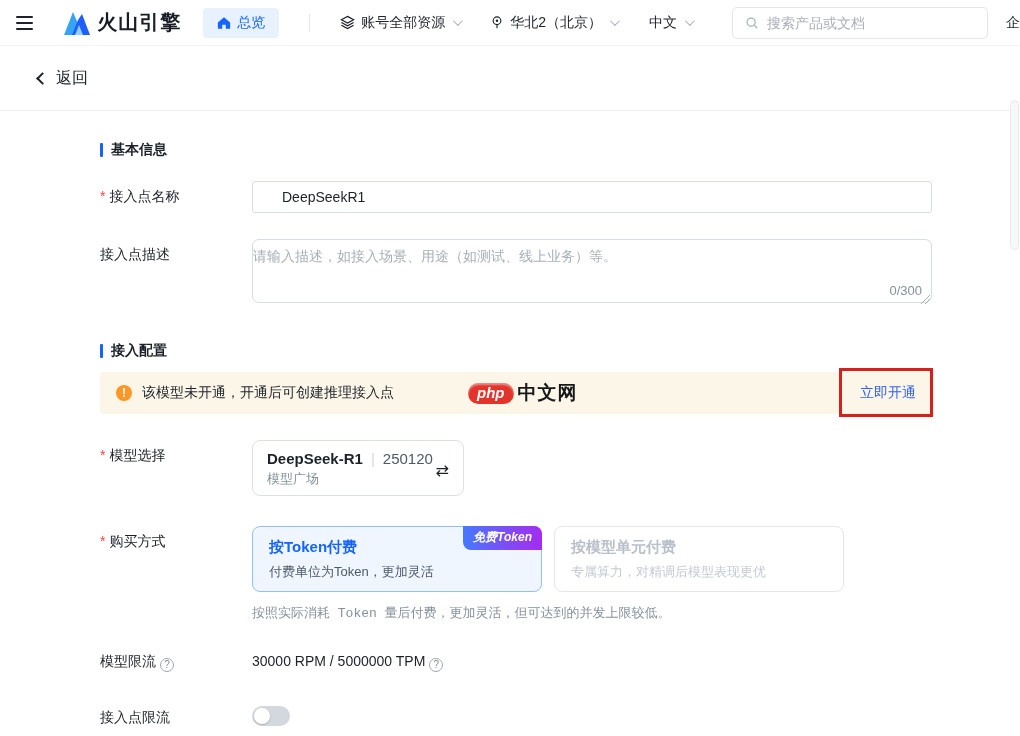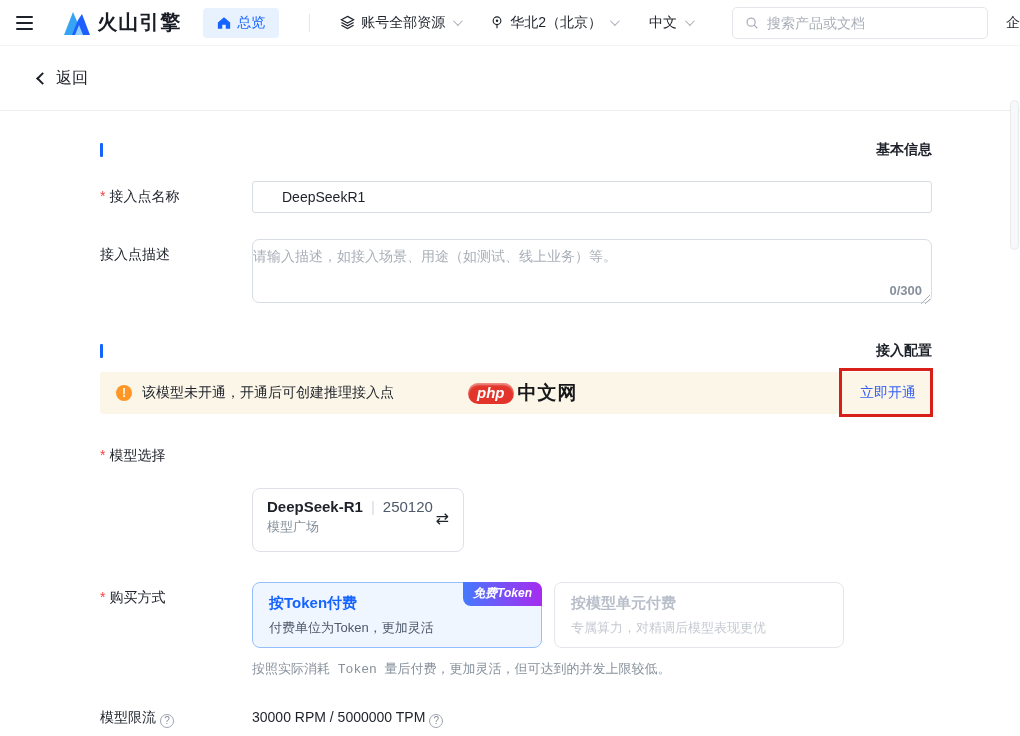--- a/index.html
+++ b/index.html
@@ -32,58 +32,58 @@
   
   .back-bar { height:65px; display:flex; align-items:center; padding-left:38px;
     border-bottom:1px solid #eceef1; background:#fff; }
   .back-link { display:flex; align-items:center; gap:9px; font-size:16px; color:#1d2129; cursor:pointer; }
   .back-chev { width:9px; height:9px; border-left:2px solid #1d2129; border-bottom:2px solid #1d2129;
     transform:rotate(45deg); display:inline-block; }
 
   
   .content { padding:30px 88px 0 100px; }
   .section-title { display:flex; align-items:center; gap:8px; font-weight:bold; font-size:14px;
-    color:#1d2129; margin-bottom:22px;justify-content:space-between; }
+    color:#1d2129; margin-bottom:22px; }
   .section-bar { width:3px; height:14px; background:#1664ff; border-radius:1px; }
 
   .form-row { display:flex; margin-bottom:26px; }
   .row-label { width:152px; flex:none; padding-top:7px; color:#1d2129; font-size:14px; }
   .req { color:#f53f3f; margin-right:4px; }
   .row-control { flex:1; }
 
   .text-input { width:680px; height:32px; border:1px solid #d8dce3; border-radius:3px;
     padding:0 29px; font-size:14px; color:#1d2129; font-family:inherit; outline:none; background:#fff; }
 
   .textarea-wrap { position:relative; width:680px; }
   .desc-area { width:680px; height:64px; border:1px solid #d8dce3; border-radius:7px;
     padding:8px 0 18px; font-size:14px; font-family:inherit; color:#1d2129; resize:none; outline:none; }
   .desc-area::placeholder { color:#a9aeb8; }
-  .char-counter { position:absolute; right:10px; bottom:8px; color:#86909c; font-size:13px;font-weight:bold; }
+  .char-counter { position:absolute; right:10px; bottom:8px; color:#86909c; font-size:13px; }
   .resize-grip { position:absolute; right:2px; bottom:2px; width:9px; height:9px;
     background:linear-gradient(135deg, transparent 0 45%, #aab0ba 45% 52%, transparent 52% 68%, #aab0ba 68% 75%, transparent 75%); }
 
   
   .banner { position:relative; width:832px; height:42px; background:#fcf6e8; border-radius:3px;
     display:flex; align-items:center; padding:0 16px; margin:-4px 0 26px; }
   .warn-icon { width:16px; height:16px; border-radius:50%; background:#ff9626; color:#fff;
     font-size:12px; font-weight:bold; display:flex; align-items:center; justify-content:center;
     margin-right:10px; flex:none; }
   .banner-msg { color:#1d2129; }
   .watermark { position:absolute; left:368px; top:50%; transform:translateY(-50%);
     display:flex; align-items:center; gap:4px; }
   .php-oval { background:#e2342a; color:#fff; font-weight:bold; font-style:italic; font-size:15px;
     padding:1px 9px 3px; border-radius:12px; box-shadow:inset 0 2px 2px rgba(255,255,255,.45); }
   .wm-text { font-weight:bold; font-size:19px; color:#17181a; letter-spacing:1px; }
   .banner-action { position:absolute; right:16px; color:#3461f2; cursor:pointer; }
   .red-annotation { position:absolute; right:-1px; top:-4px; width:94px; height:49px;
     border:3px solid #d8201b; pointer-events:none; }
 
   
-  .model-card { width:212px; height:64px; border:1px solid #dde0e6; border-radius:8px;
-    padding:9px 14px 0; cursor:pointer; position:relative; background:#fff;margin-top:48px; }
+  .model-card { width:212px; height:56px; border:1px solid #dde0e6; border-radius:8px;
+    padding:9px 14px 0; cursor:pointer; position:relative; background:#fff; }
   .model-line1 { display:flex; align-items:center; gap:8px; }
   .model-name { font-weight:bold; font-size:15px; color:#1d2129; }
   .model-pipe { color:#d5d9e0; font-size:15px; }
   .model-ver { color:#4e5969; font-size:15px; }
   .model-src { color:#86909c; font-size:13px; margin-top:3px; }
   .swap-icon { position:absolute; right:14px; top:20px; color:#1d2129; font-size:16px; }
 
   
   .purchase-cards { display:flex; gap:12px; }
   .pay-card { width:290px; height:66px; border-radius:8px; padding:11px 16px 0; position:relative; cursor:pointer; }

